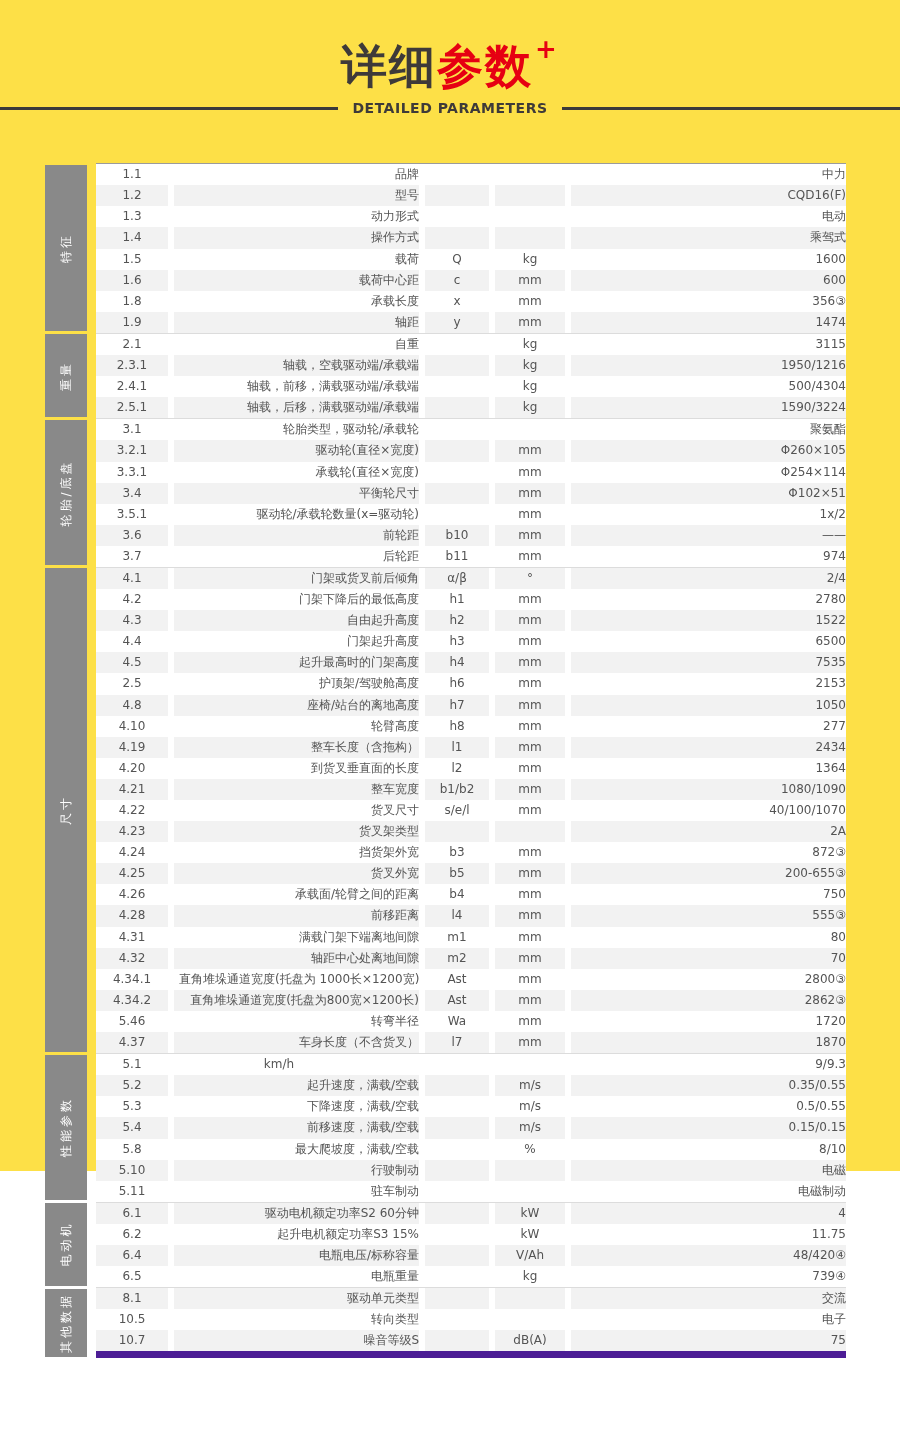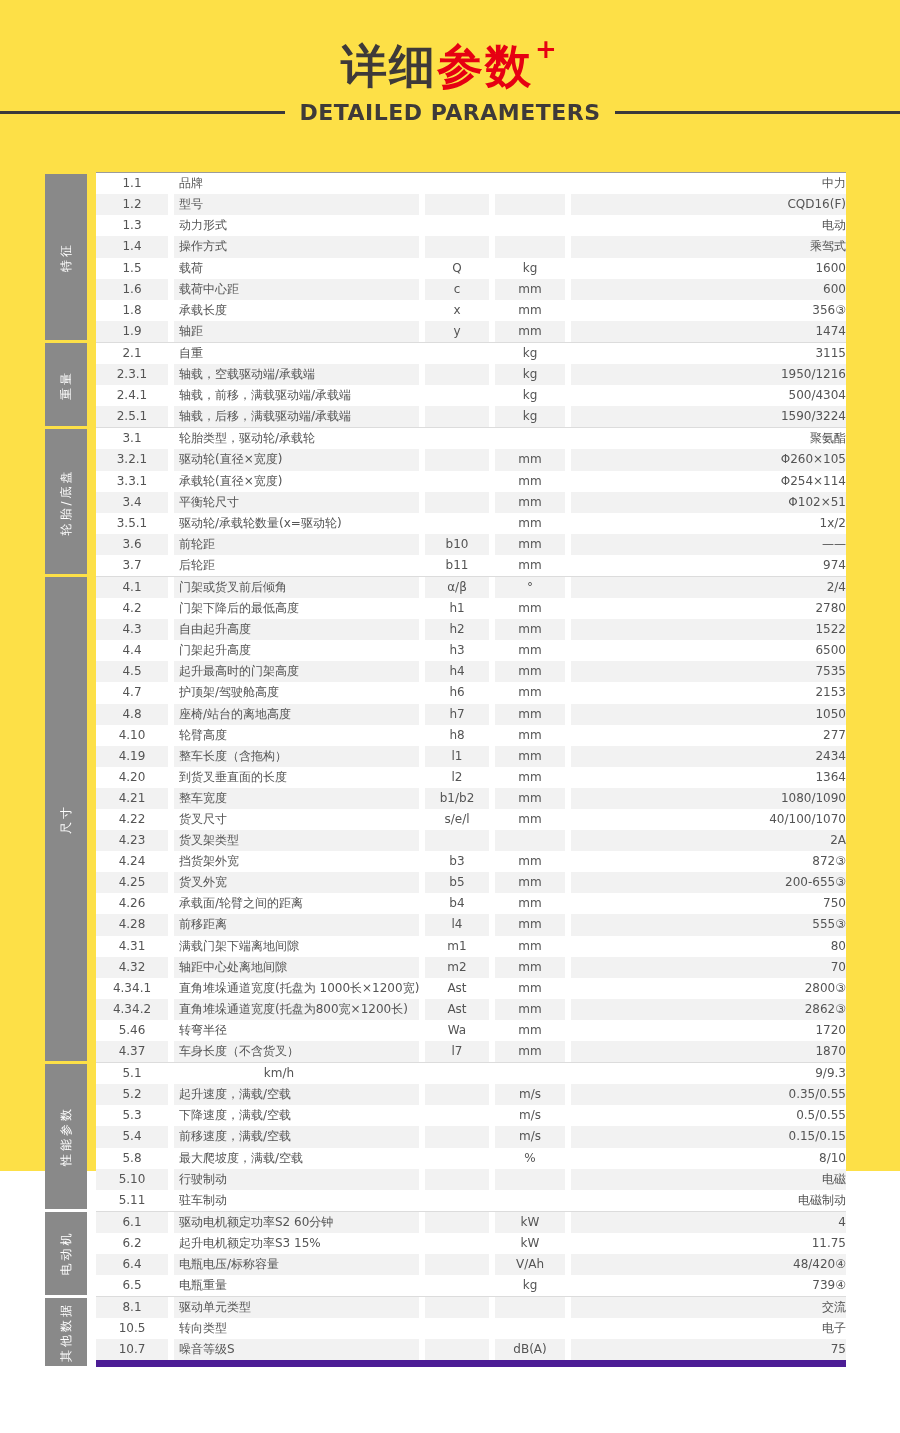--- a/index.html
+++ b/index.html
@@ -24,21 +24,21 @@
     color: #e60012; font-size: 26px; font-weight: 700;
     vertical-align: 24px; margin-left: 2px;
   }
   .subtitle-row {
     margin-top: 6px;
     display: flex; align-items: center; gap: 14px;
     padding: 0;
   }
   .hline { flex: 1; height: 3px; background: #3a3a3a; }
   .subtitle {
-    font-size: 22px; font-weight: 700; color: #3e3a39;
+    font-size: 14px; font-weight: 700; color: #3e3a39;
     letter-spacing: 0.5px; white-space: nowrap;
   }
 
   
   .spec-table {
     --rh: 21.1px;
     margin: 47px 0 0 45px;
     width: 801px;
   }
   .section { display: flex; }
@@ -60,21 +60,21 @@
   .section:last-child .rows { border-bottom: 7px solid #4c1d95; }
 
   .row { display: flex; height: var(--rh); background: #fff; }
   .cell {
     height: var(--rh); line-height: var(--rh);
     font-size: 12px; color: #545454;
     overflow: hidden; white-space: nowrap;
   }
   .row.shaded .cell { background: #f2f2f2; }
   .c-no   { width: 72px;  flex: 0 0 72px;  text-align: center; margin-right: 6px; }
-  .c-name { width: 245px; flex: 0 0 245px; text-align: left; padding-left: 5px; margin-right: 6px; }
+  .c-name { width: 245px; flex: 0 0 245px; text-align: right; padding-left: 5px; margin-right: 6px; }
   .c-sym  { width: 64px;  flex: 0 0 64px;  text-align: center; margin-right: 6px; }
   .c-unit { width: 70px;  flex: 0 0 70px;  text-align: center; margin-right: 6px; }
   .c-val  { flex: 1; text-align: right; }
 </style>
 </head>
 <body>
 
 <div class="page">
   <header>
     <div class="title-line"><span>详细</span><span class="title-accent">参数</span><span class="title-plus">+</span></div>
@@ -274,21 +274,21 @@
             <div class="cell c-val">6500</div>
           </div>
           <div class="row shaded">
             <div class="cell c-no">4.5</div>
             <div class="cell c-name">起升最高时的门架高度</div>
             <div class="cell c-sym">h4</div>
             <div class="cell c-unit">mm</div>
             <div class="cell c-val">7535</div>
           </div>
           <div class="row">
-            <div class="cell c-no">4.7</div>
+            <div class="cell c-no">2.5</div>
             <div class="cell c-name">护顶架/驾驶舱高度</div>
             <div class="cell c-sym">h6</div>
             <div class="cell c-unit">mm</div>
             <div class="cell c-val">2153</div>
           </div>
           <div class="row shaded">
             <div class="cell c-no">4.8</div>
             <div class="cell c-name">座椅/站台的离地高度</div>
             <div class="cell c-sym">h7</div>
             <div class="cell c-unit">mm</div>

